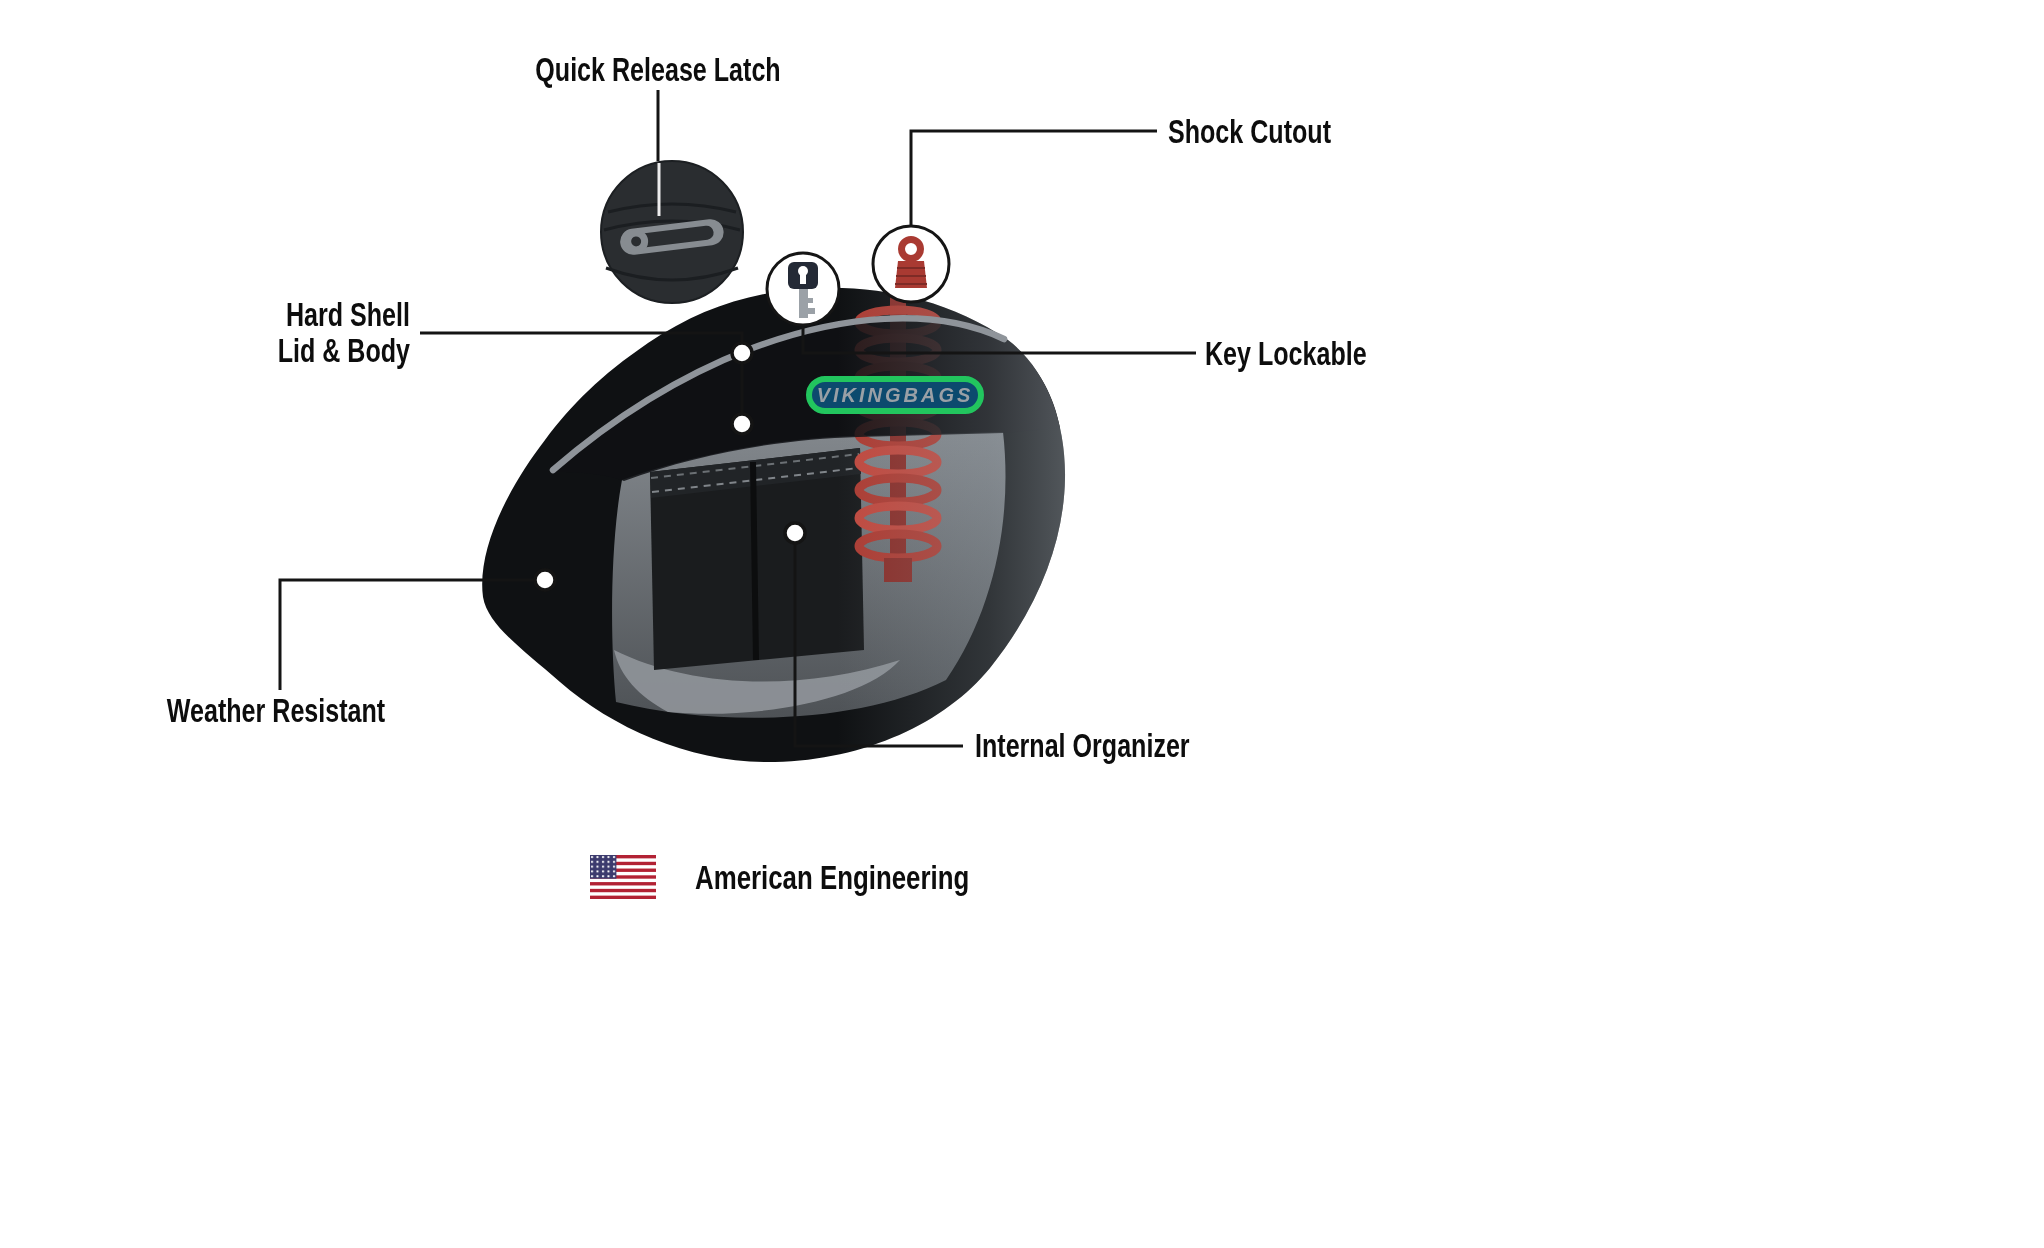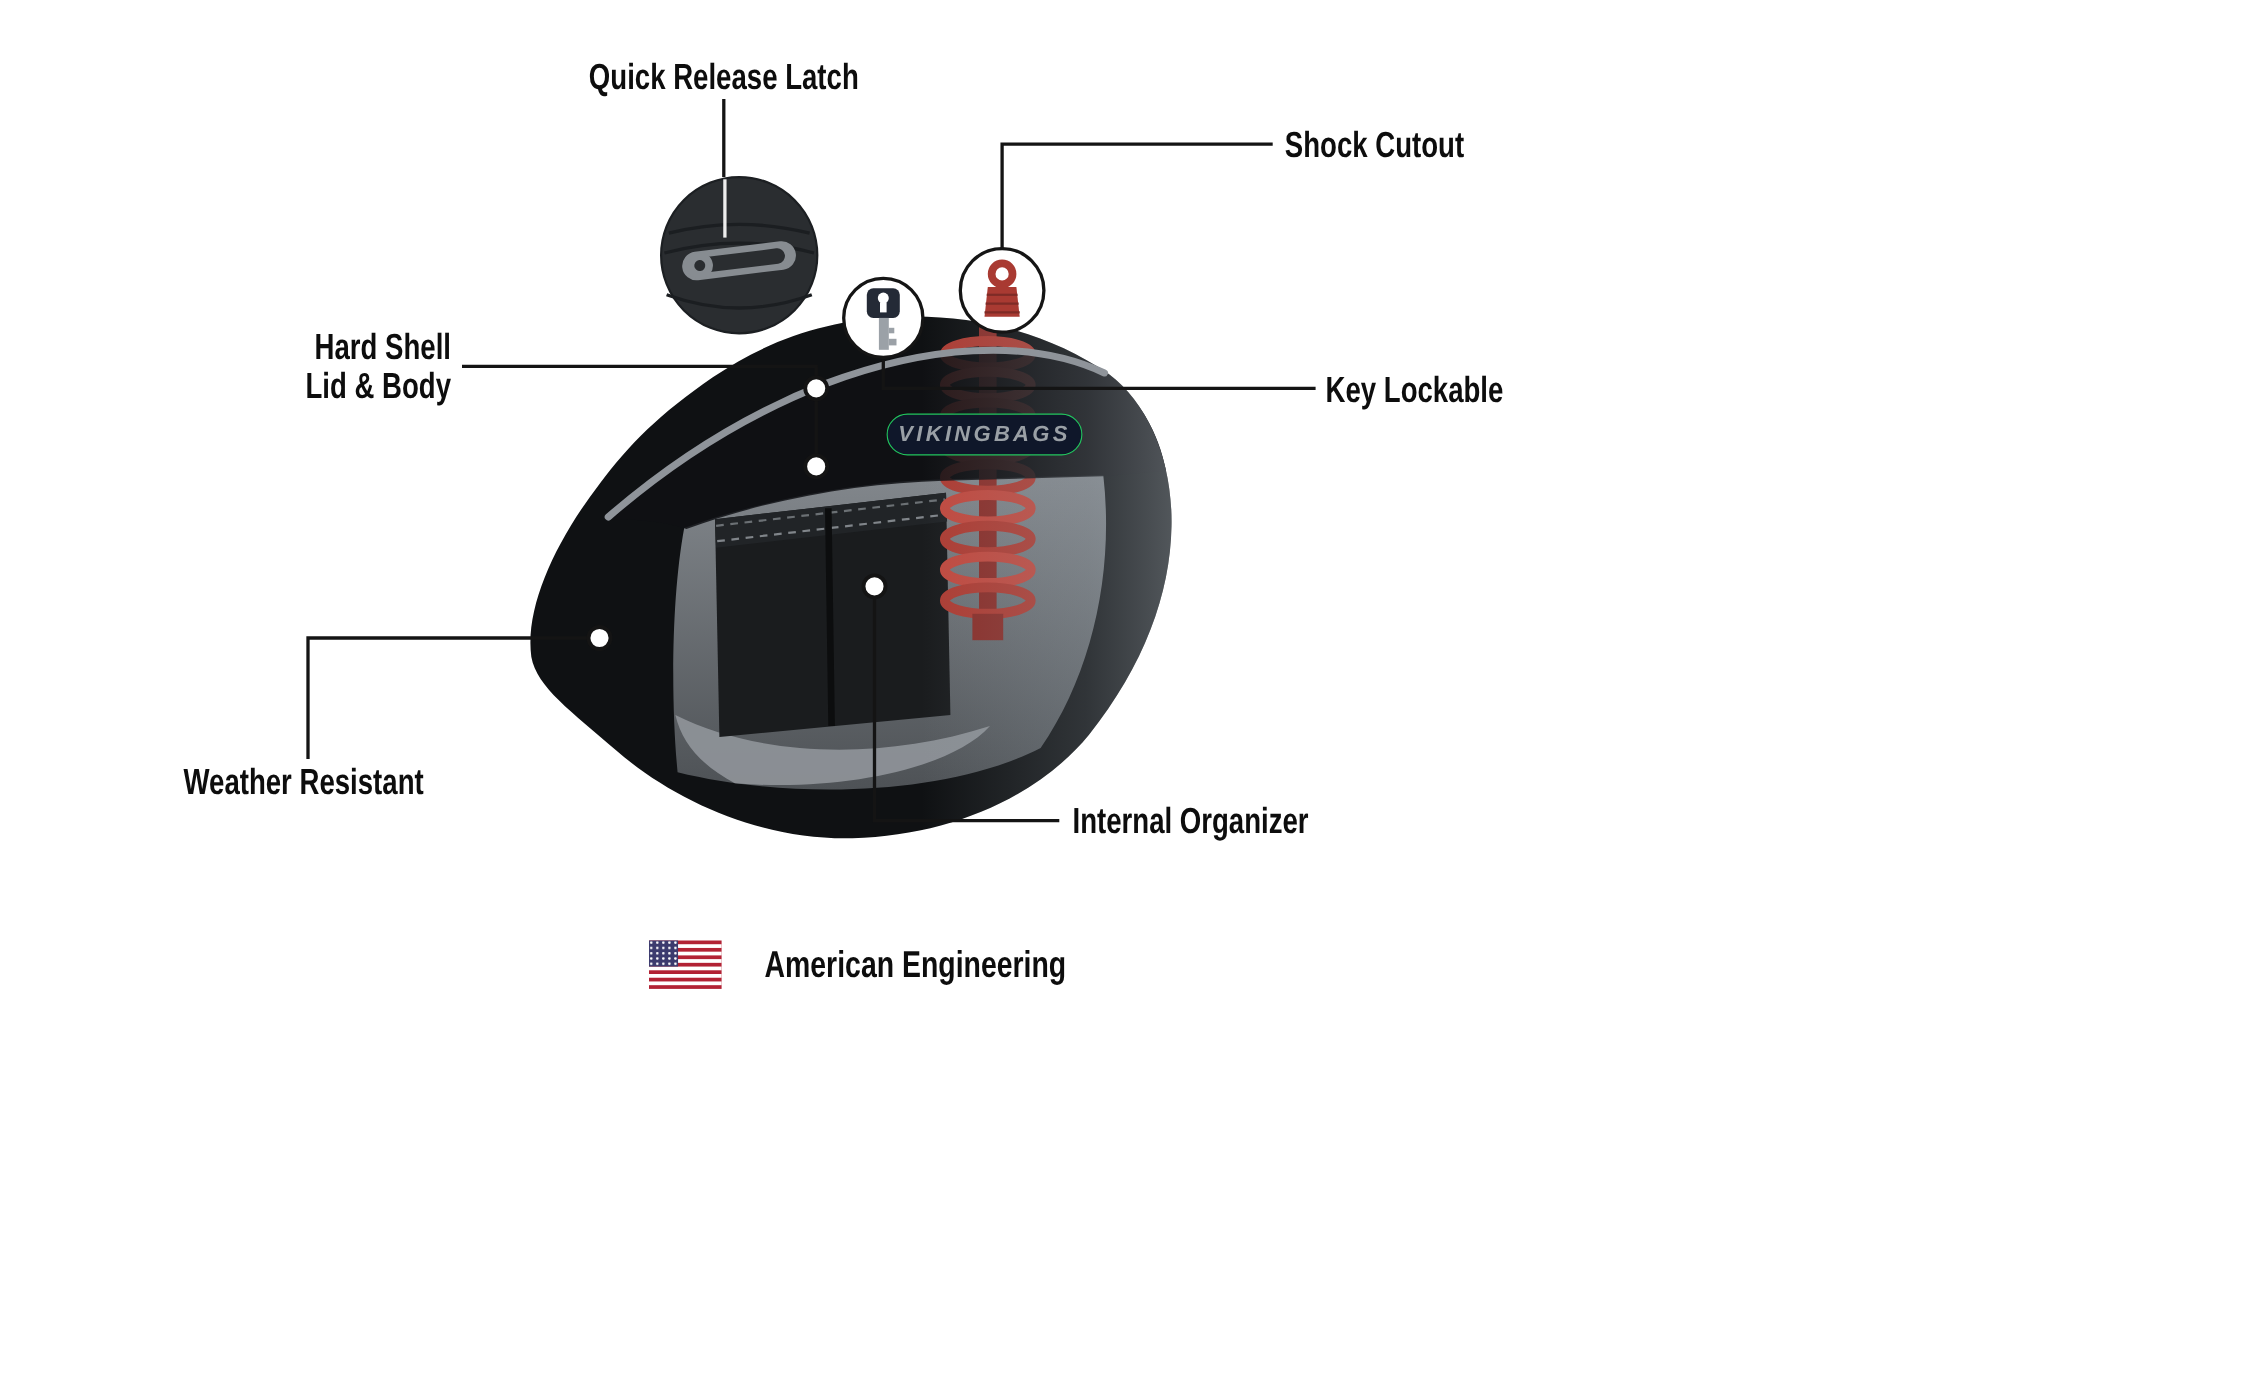--- a/index.html
+++ b/index.html
@@ -28,22 +28,22 @@
   #lbl-hard-shell{left:160px;top:297px;width:250px;}
   #lbl-key-lockable{left:1205px;top:336px;}
   #lbl-weather-resistant{left:276px;top:693px;}
   #lbl-internal-organizer{left:975px;top:728px;}
   #lbl-american-eng{left:695px;top:859px;font-size:34px;}
   .brand-plate{
     position:absolute;
     left:806px;top:376px;
     width:178px;height:38px;
     box-sizing:border-box;
-    background:#0f172a;
-    border:1px solid #22c55e;
+    background:#0c4a6e;
+    border:6px solid #22c55e;
     border-radius:19px;
     display:flex;align-items:center;justify-content:center;
     color:#9aa0a6;
     font-weight:700;font-style:italic;
     font-size:20px;letter-spacing:3px;
   }
 </style>
 </head>
 <body>
 

